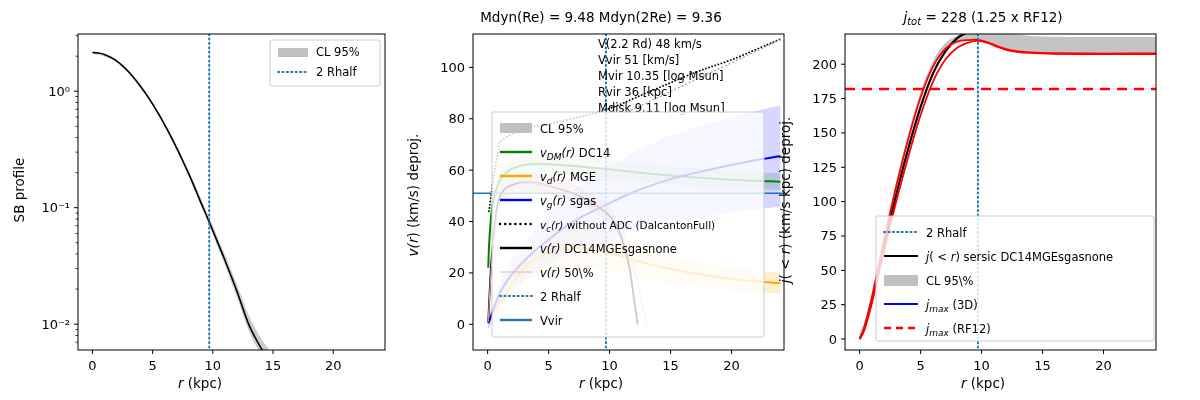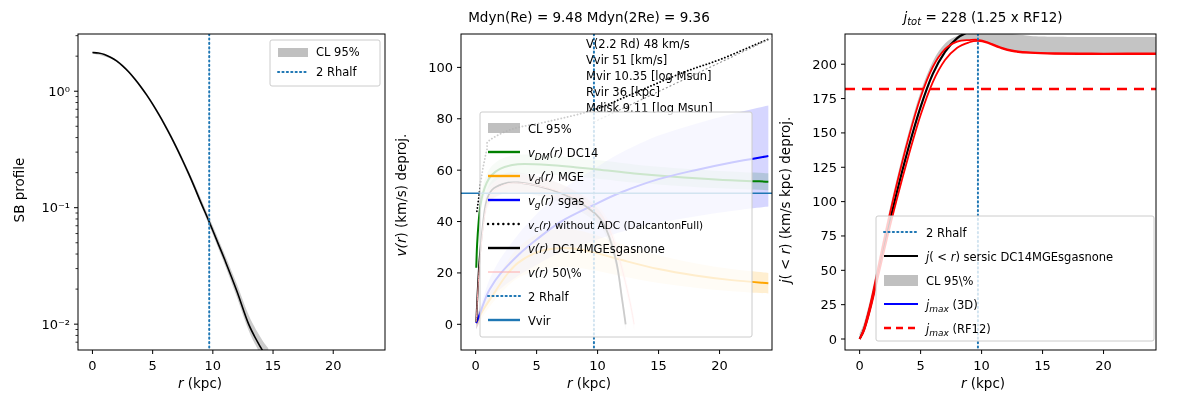--- a/index.html
+++ b/index.html
@@ -1,21 +1,21 @@
 <!DOCTYPE html>
 <html><head>
 <meta charset="utf-8">
 <style>
   html,body{margin:0;padding:0;background:#ffffff;}
   body{width:1200px;height:400px;overflow:hidden;
        font-family:"DejaVu Sans","Liberation Sans",sans-serif;color:#000;}
   .figure{position:relative;width:1200px;height:400px;background:#fff;}
   .panel{position:absolute;top:0;height:400px;}
   #panel-left{left:0;width:400px;}
-  #panel-mid{left:384px;width:400px;}
+  #panel-mid{left:396px;width:400px;}
   #panel-right{left:768px;width:400px;}
   svg{display:block;overflow:visible;}
   text{font-family:"DejaVu Sans","Liberation Sans",sans-serif;fill:#000;}
   .tick-label{font-size:13px;}
   .axis-title{font-size:13.5px;}
   .panel-title{font-size:13.5px;}
   .legend-text{font-size:11.5px;}
   .legend-text-sm{font-size:10.5px;}
   .annot-text{font-size:11.5px;}
   .spine{fill:none;stroke:#000;stroke-width:1;}

